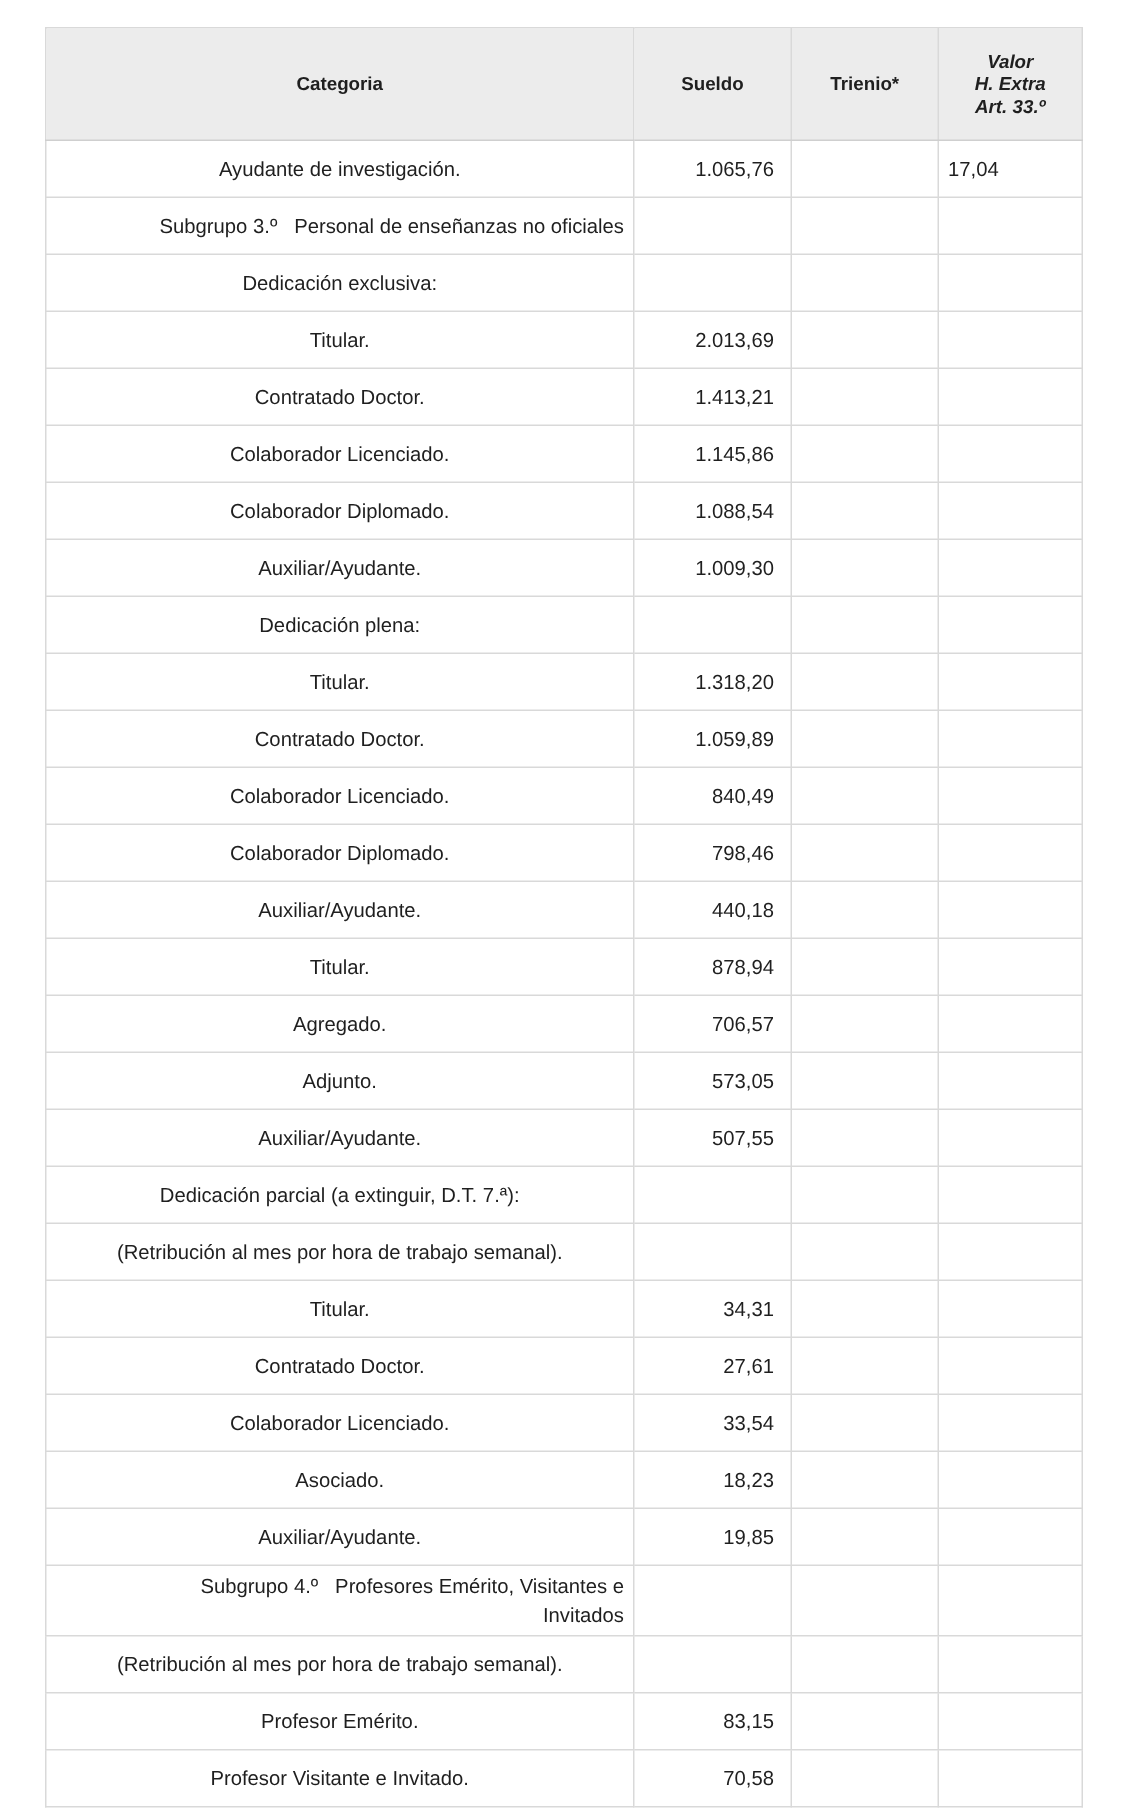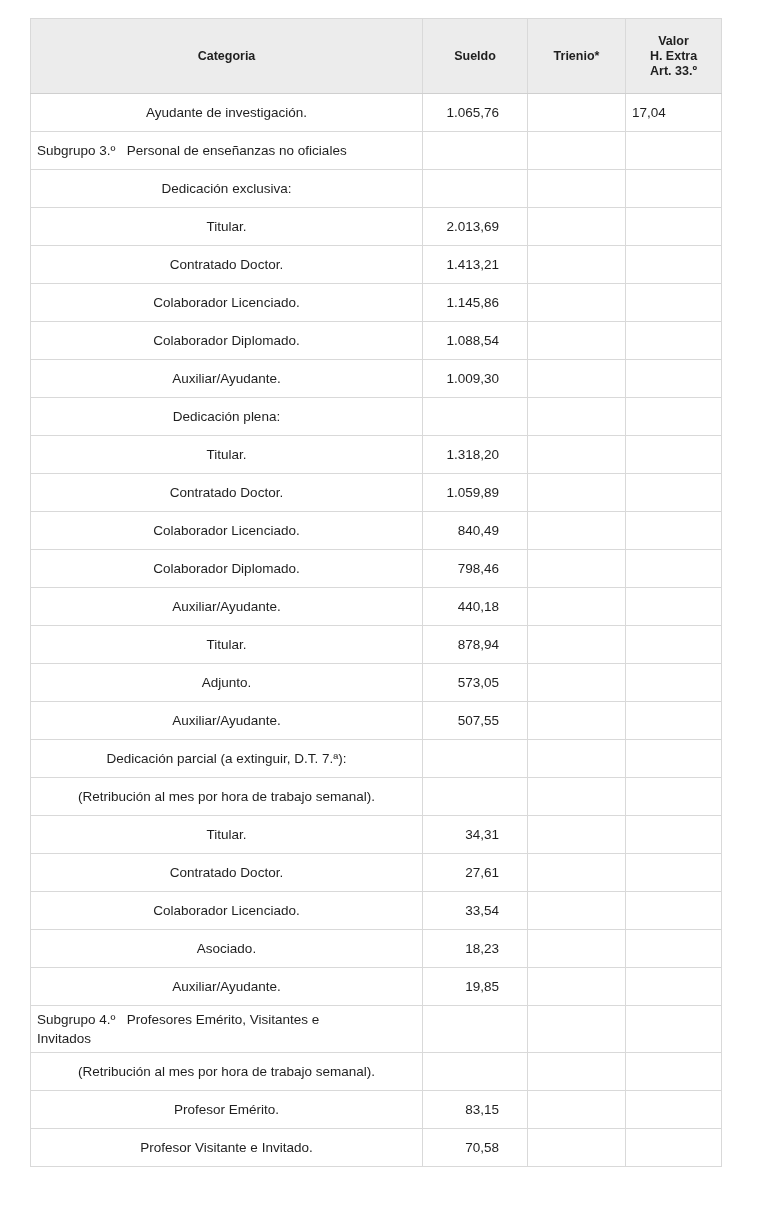--- a/index.html
+++ b/index.html
@@ -39,31 +39,31 @@
   table.salary thead th {
     background: #ececec;
     font-size: 12.5px;
     font-weight: bold;
     height: 66px;
     text-align: center;
     padding: 4px 4px;
     line-height: 15px;
     border-bottom: 1px solid #cfcfcf;
   }
-  table.salary thead th.valor-head { white-space: pre-line; }
+  table.salary thead th.valor-head { white-space: pre-line; font-style: italic; }
 
   table.salary tbody td {
     height: 29px;
     padding: 4px 6px;
     background: #ffffff;
     white-space: pre-line;
   }
   table.salary tbody td.cat   { text-align: center; }
-  table.salary tbody tr.subgroup td.cat { text-align: left; }
-  table.salary tbody td.num   { text-align: right; padding-right: 28px; }
+  table.salary tbody tr.subgroup td.cat { text-align: right; }
+  table.salary tbody td.num   { text-align: right; padding-right: 11px; }
   table.salary tbody td.valor { padding-right: 18px; }
 </style>
 </head>
 <body>
 
 <div class="page">
   <table class="salary">
     <colgroup>
       <col class="c-categoria">
       <col class="c-sueldo">
@@ -166,20 +166,26 @@
           <td class="num"></td>
           <td class="valor"></td>
         </tr>
         <tr>
           <td class="cat">Titular.</td>
           <td class="num">878,94</td>
           <td class="num"></td>
           <td class="valor"></td>
         </tr>
         <tr>
+          <td class="cat">Agregado.</td>
+          <td class="num">706,57</td>
+          <td class="num"></td>
+          <td class="valor"></td>
+        </tr>
+        <tr>
           <td class="cat">Adjunto.</td>
           <td class="num">573,05</td>
           <td class="num"></td>
           <td class="valor"></td>
         </tr>
         <tr>
           <td class="cat">Auxiliar/Ayudante.</td>
           <td class="num">507,55</td>
           <td class="num"></td>
           <td class="valor"></td>

